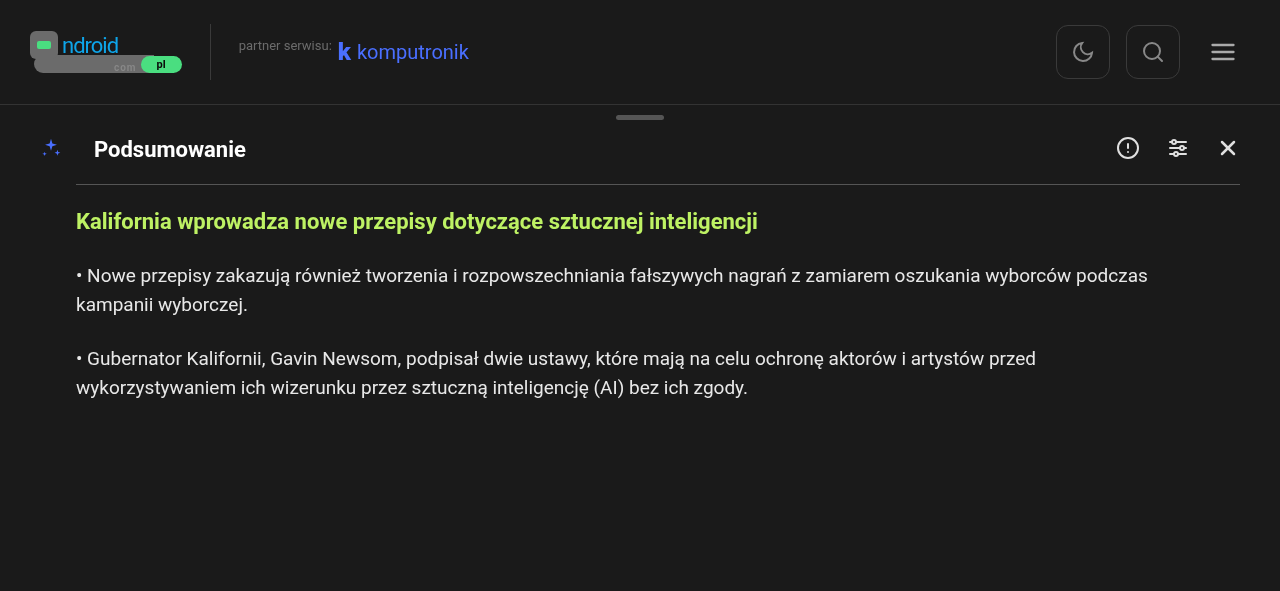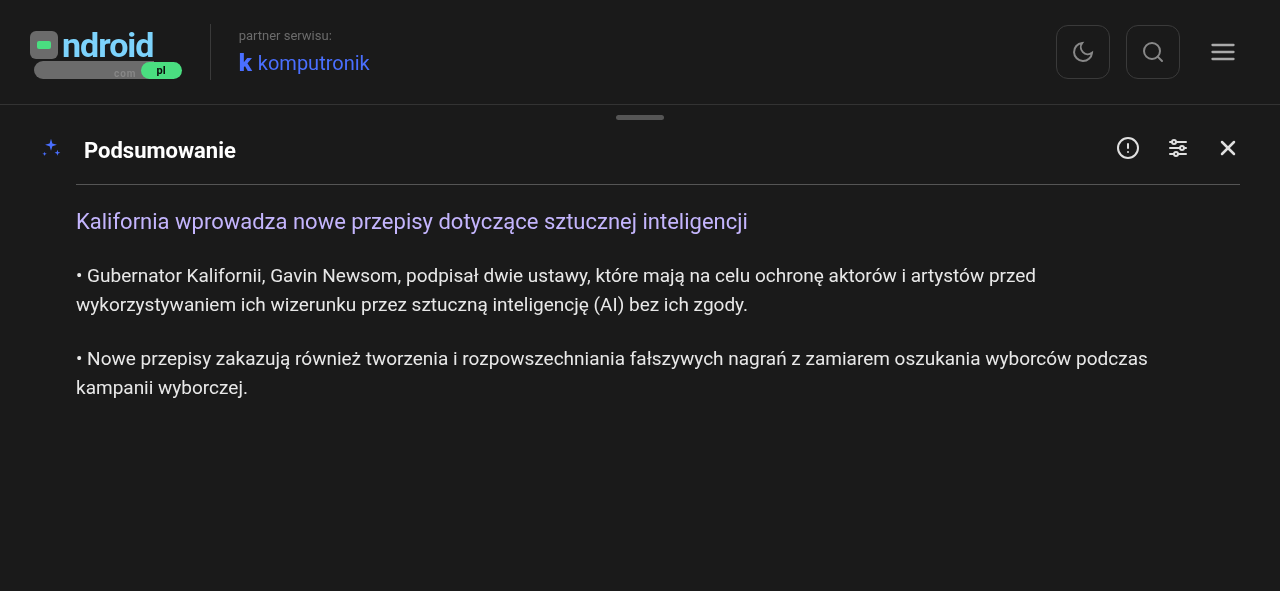--- a/index.html
+++ b/index.html
@@ -49,23 +49,23 @@
       position: relative;
     }
     .logo-icon::before {
       content: "";
       width: 14px;
       height: 8px;
       background: #4ade80;
       border-radius: 2px;
     }
     .logo-text {
-      font-size: 34px;
-      font-weight: 700;
-      color: #7dd3fc;
+      font-size: 22px;
+      font-weight: 400;
+      color: #0ea5e9;
       letter-spacing: -1px;
     }
     .logo-sub {
       display: flex;
       align-items: flex-end;
       gap: 4px;
       margin-top: -4px;
       margin-left: 4px;
     }
     .logo-bar {
@@ -89,21 +89,21 @@
       padding: 2px 16px;
       border-radius: 10px;
     }
     .divider-v {
       width: 1px;
       height: 56px;
       background: #3a3a3a;
     }
     .partner-section {
       display: flex;
-      flex-direction: column;
+      flex-direction: row;
       gap: 6px;
     }
     .partner-label {
       font-size: 13px;
       color: #6b6b6b;
     }
     .partner-logo {
       display: flex;
       align-items: center;
       gap: 6px;
@@ -155,22 +155,21 @@
       margin: 10px auto 0;
     }
     .panel-header {
       display: flex;
       align-items: center;
       justify-content: space-between;
       padding: 16px 40px 20px 40px;
     }
     .panel-title-group {
       display: flex;
-      align-items: center;
-      gap: 22px;
+      gap: 32px;
     }
     .sparkle-icon {
       color: #4a6fff;
     }
     .panel-title {
       font-size: 22px;
       font-weight: 700;
       color: #fff;
     }
     .panel-actions {
@@ -190,22 +189,22 @@
       background: #555;
       margin-bottom: 24px;
       margin-left: 36px;
     }
     .article {
       padding-left: 36px;
       padding-right: 60px;
     }
     .article-title {
       font-size: 22px;
-      font-weight: 400;
-      color: #c4b5fd;
+      font-weight: 700;
+      color: #bef264;
       margin-bottom: 28px;
     }
     .bullet-item {
       font-size: 19px;
       line-height: 1.5;
       color: #e8e8e8;
       margin-bottom: 26px;
     }
   </style>
 </head>
@@ -290,16 +289,16 @@
           <line x1="6" y1="6" x2="18" y2="18"></line>
         </svg>
     </span>
   </div>
 </div>
 
 <div class="content">
   <div class="content-divider"></div>
   <article class="article">
     <h3 class="article-title">Kalifornia wprowadza nowe przepisy dotyczące sztucznej inteligencji</h3>
+    <p class="bullet-item">• Nowe przepisy zakazują również tworzenia i rozpowszechniania fałszywych nagrań z zamiarem oszukania wyborców podczas kampanii wyborczej.</p>
     <p class="bullet-item">• Gubernator Kalifornii, Gavin Newsom, podpisał dwie ustawy, które mają na celu ochronę aktorów i artystów przed wykorzystywaniem ich wizerunku przez sztuczną inteligencję (AI) bez ich zgody.</p>
-    <p class="bullet-item">• Nowe przepisy zakazują również tworzenia i rozpowszechniania fałszywych nagrań z zamiarem oszukania wyborców podczas kampanii wyborczej.</p>
   </article>
 </div>
 
 </body></html>

